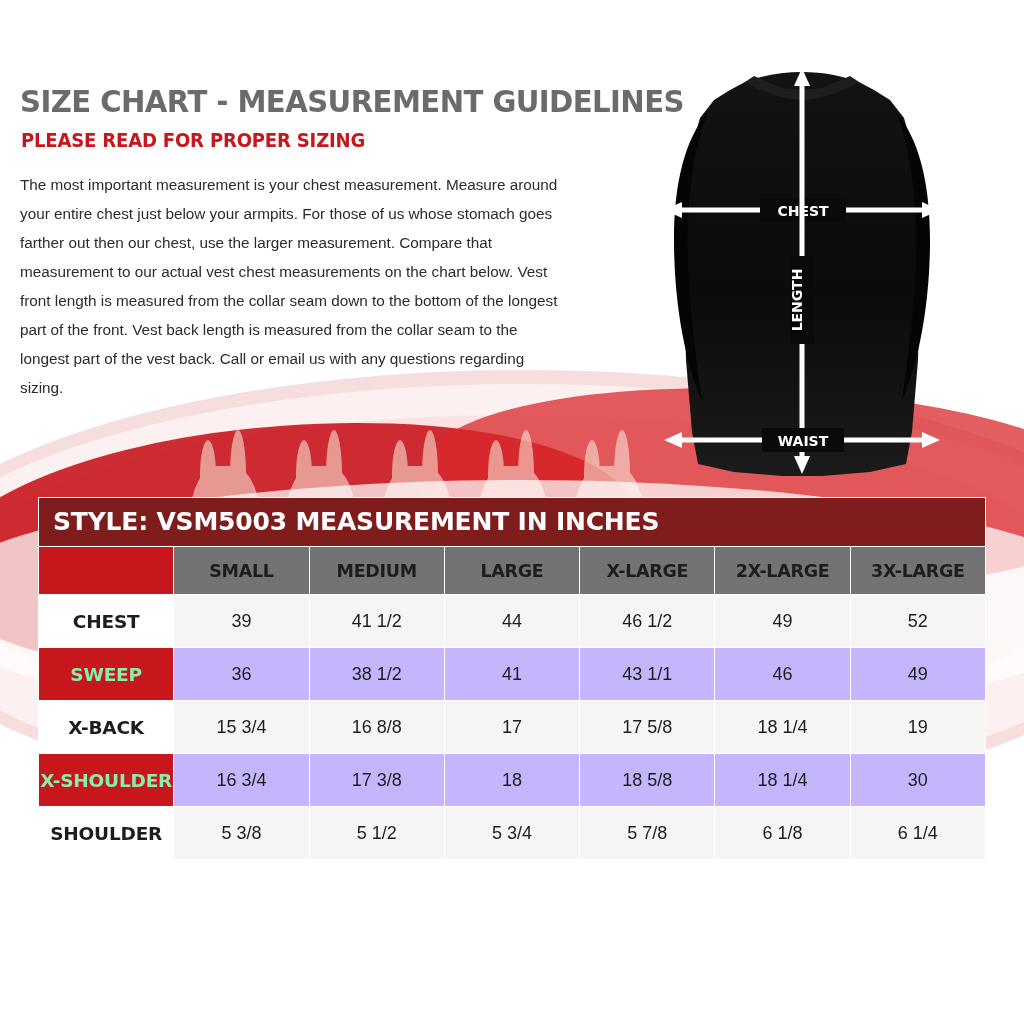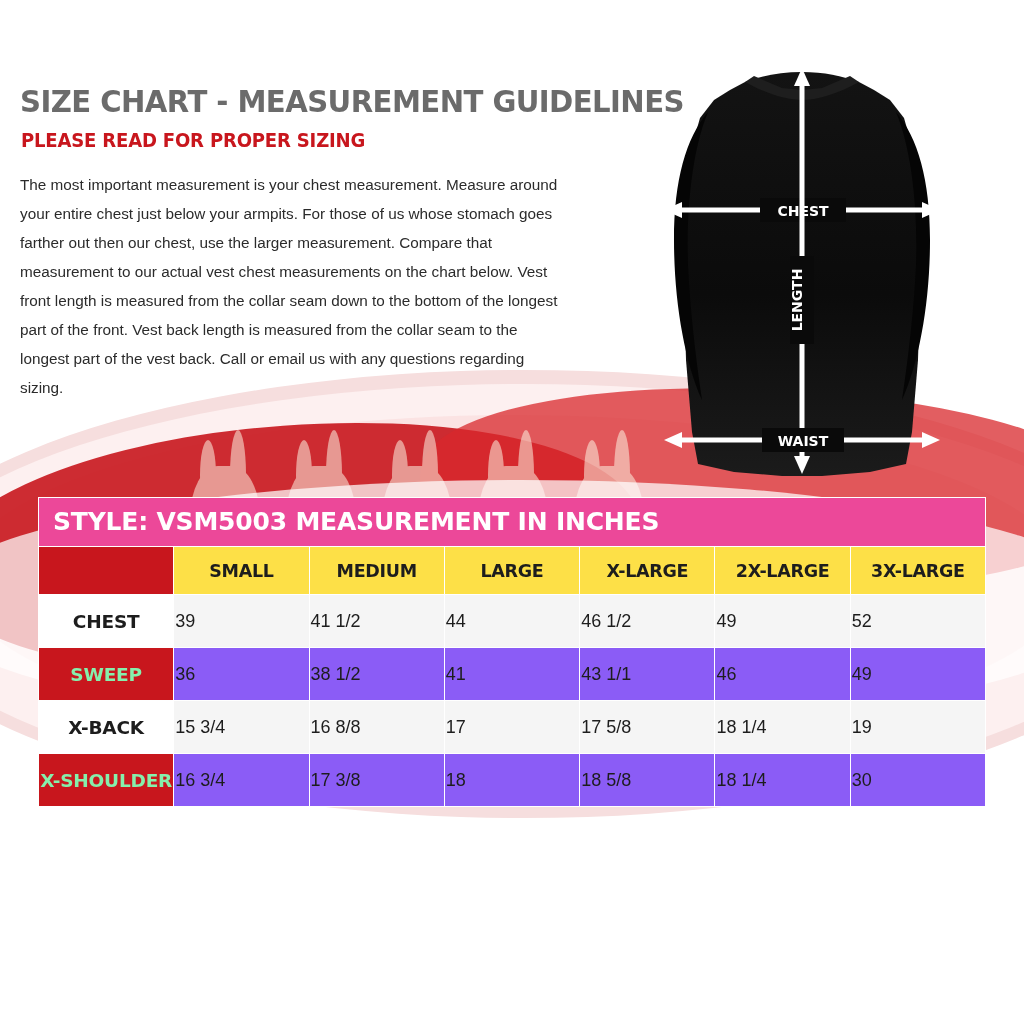--- a/index.html
+++ b/index.html
@@ -150,63 +150,63 @@
     left: 38px; top: 497px;
     width: 948px;
     z-index: 3;
   }
   table {
     border-collapse: collapse;
     width: 948px;
     table-layout: fixed;
   }
   .title-row td {
-    background: #ec4899;
+    background: #7f1d1d;
     color: #ffffff;
     font-size: 25px;
     font-weight: bold;
     padding: 9px 0 10px 14px;
     letter-spacing: -0.2px;
     font-family: "DejaVu Sans", sans-serif;
   }
   th, td {
     border: 1px solid #ffffff;
   }
   .hdr-blank {
     background: #c8161d;
     width: 252px;
   }
   .col-hdr {
-    background: #fde047;
+    background: #737373;
     color: #1d1d1d;
     font-size: 17.5px;
     font-weight: bold;
     height: 45px;
     text-align: center;
     font-family: "DejaVu Sans", sans-serif;
     letter-spacing: -0.3px;
   }
   .row-label {
     background: #c8161d;
     color: #86efac;
     font-size: 18.5px;
     font-weight: bold;
     text-align: center;
     height: 50px;
     letter-spacing: -0.2px;
     font-family: "DejaVu Sans", sans-serif;
   }
   .cell {
-    text-align: left;
+    text-align: center;
     font-size: 18px;
     color: #1d1d1d;
     height: 50px;
     font-family: "Liberation Sans", sans-serif;
   }
-  tr.odd  .cell { background: #8b5cf6; }
+  tr.odd  .cell { background: #c4b5fd; }
   tr.even .cell { background: #f5f5f5; }
   tr.even .row-label { background: #ffffff; color: #1d1d1d; }
 </style>
 </head>
 <body>
 
 <div class="watermark">
   <div class="wm-ellipse wm-e1"></div>
   <div class="wm-ellipse wm-e2"></div>
   <div class="wm-red-swoosh"></div>
@@ -329,17 +329,26 @@
         <tr class="odd">
           <td class="row-label">X-SHOULDER</td>
           <td class="cell">16 3/4</td>
           <td class="cell">17 3/8</td>
           <td class="cell">18</td>
           <td class="cell">18 5/8</td>
           <td class="cell">18 1/4</td>
           <td class="cell">30</td>
         </tr>
 
+        <tr class="even">
+          <td class="row-label">SHOULDER</td>
+          <td class="cell">5 3/8</td>
+          <td class="cell">5 1/2</td>
+          <td class="cell">5 3/4</td>
+          <td class="cell">5 7/8</td>
+          <td class="cell">6 1/8</td>
+          <td class="cell">6 1/4</td>
+        </tr>
       </tbody>
     </table>
   </div>
 
 </div>
 
 </body></html>

